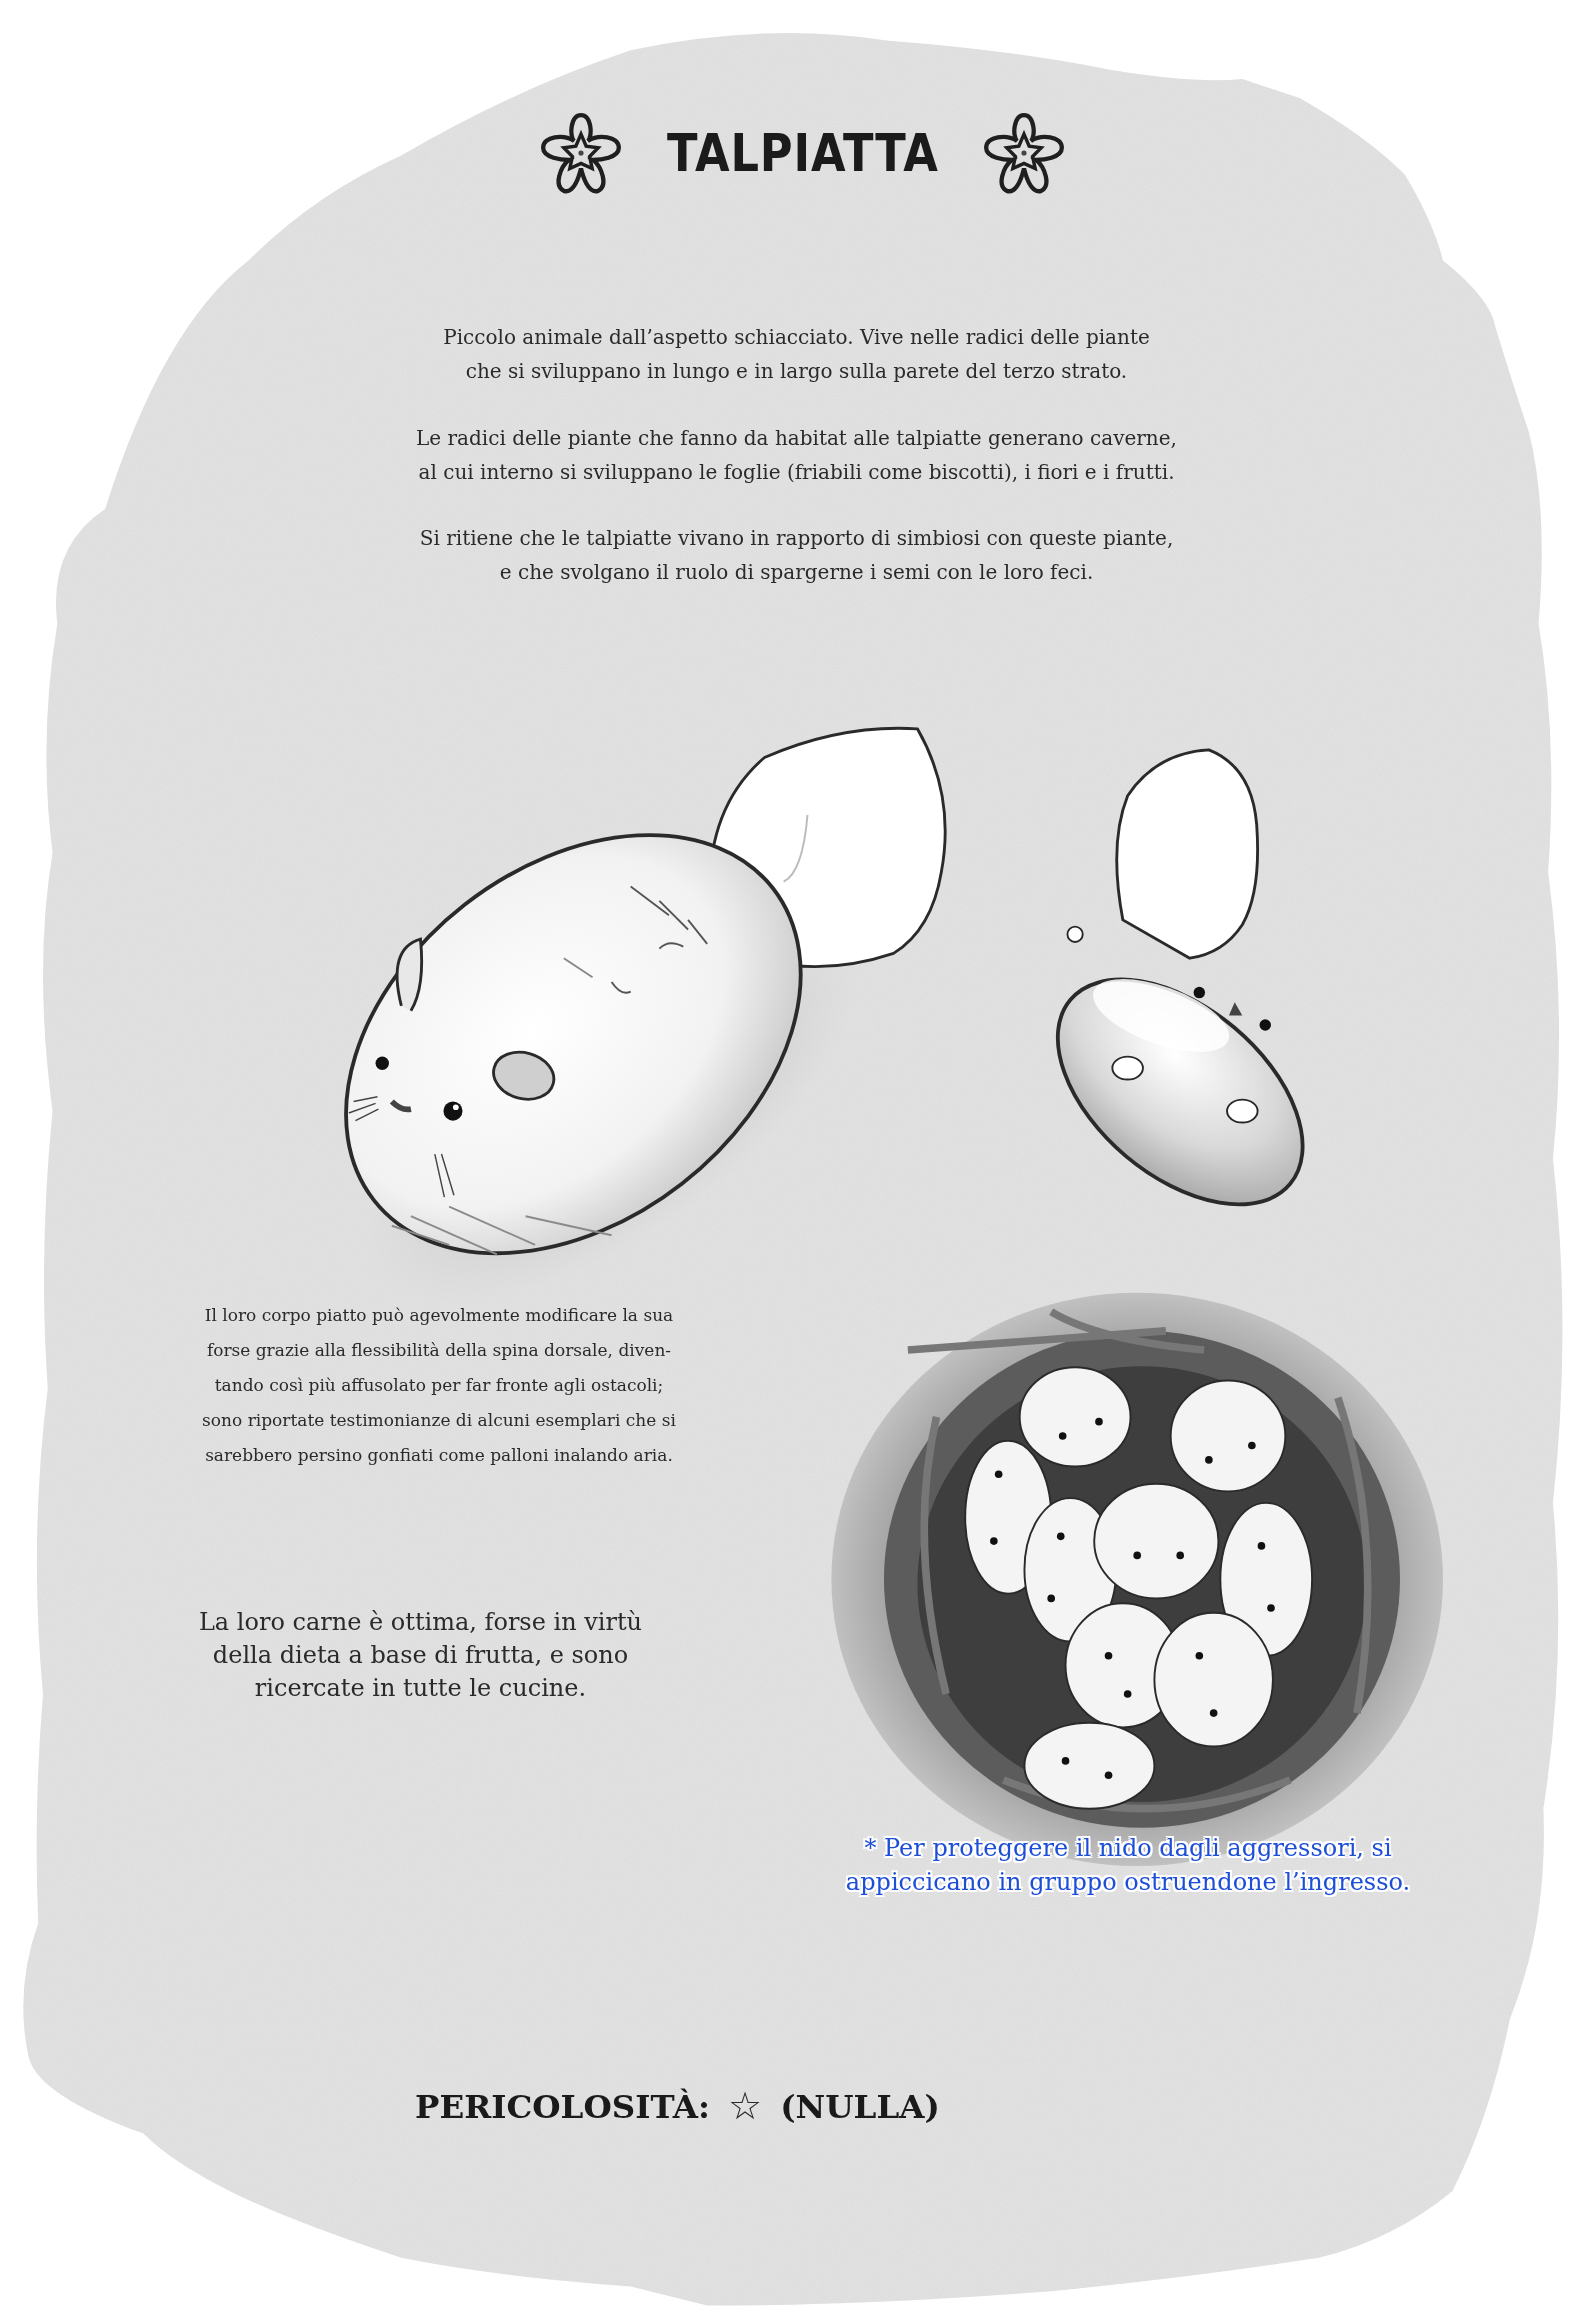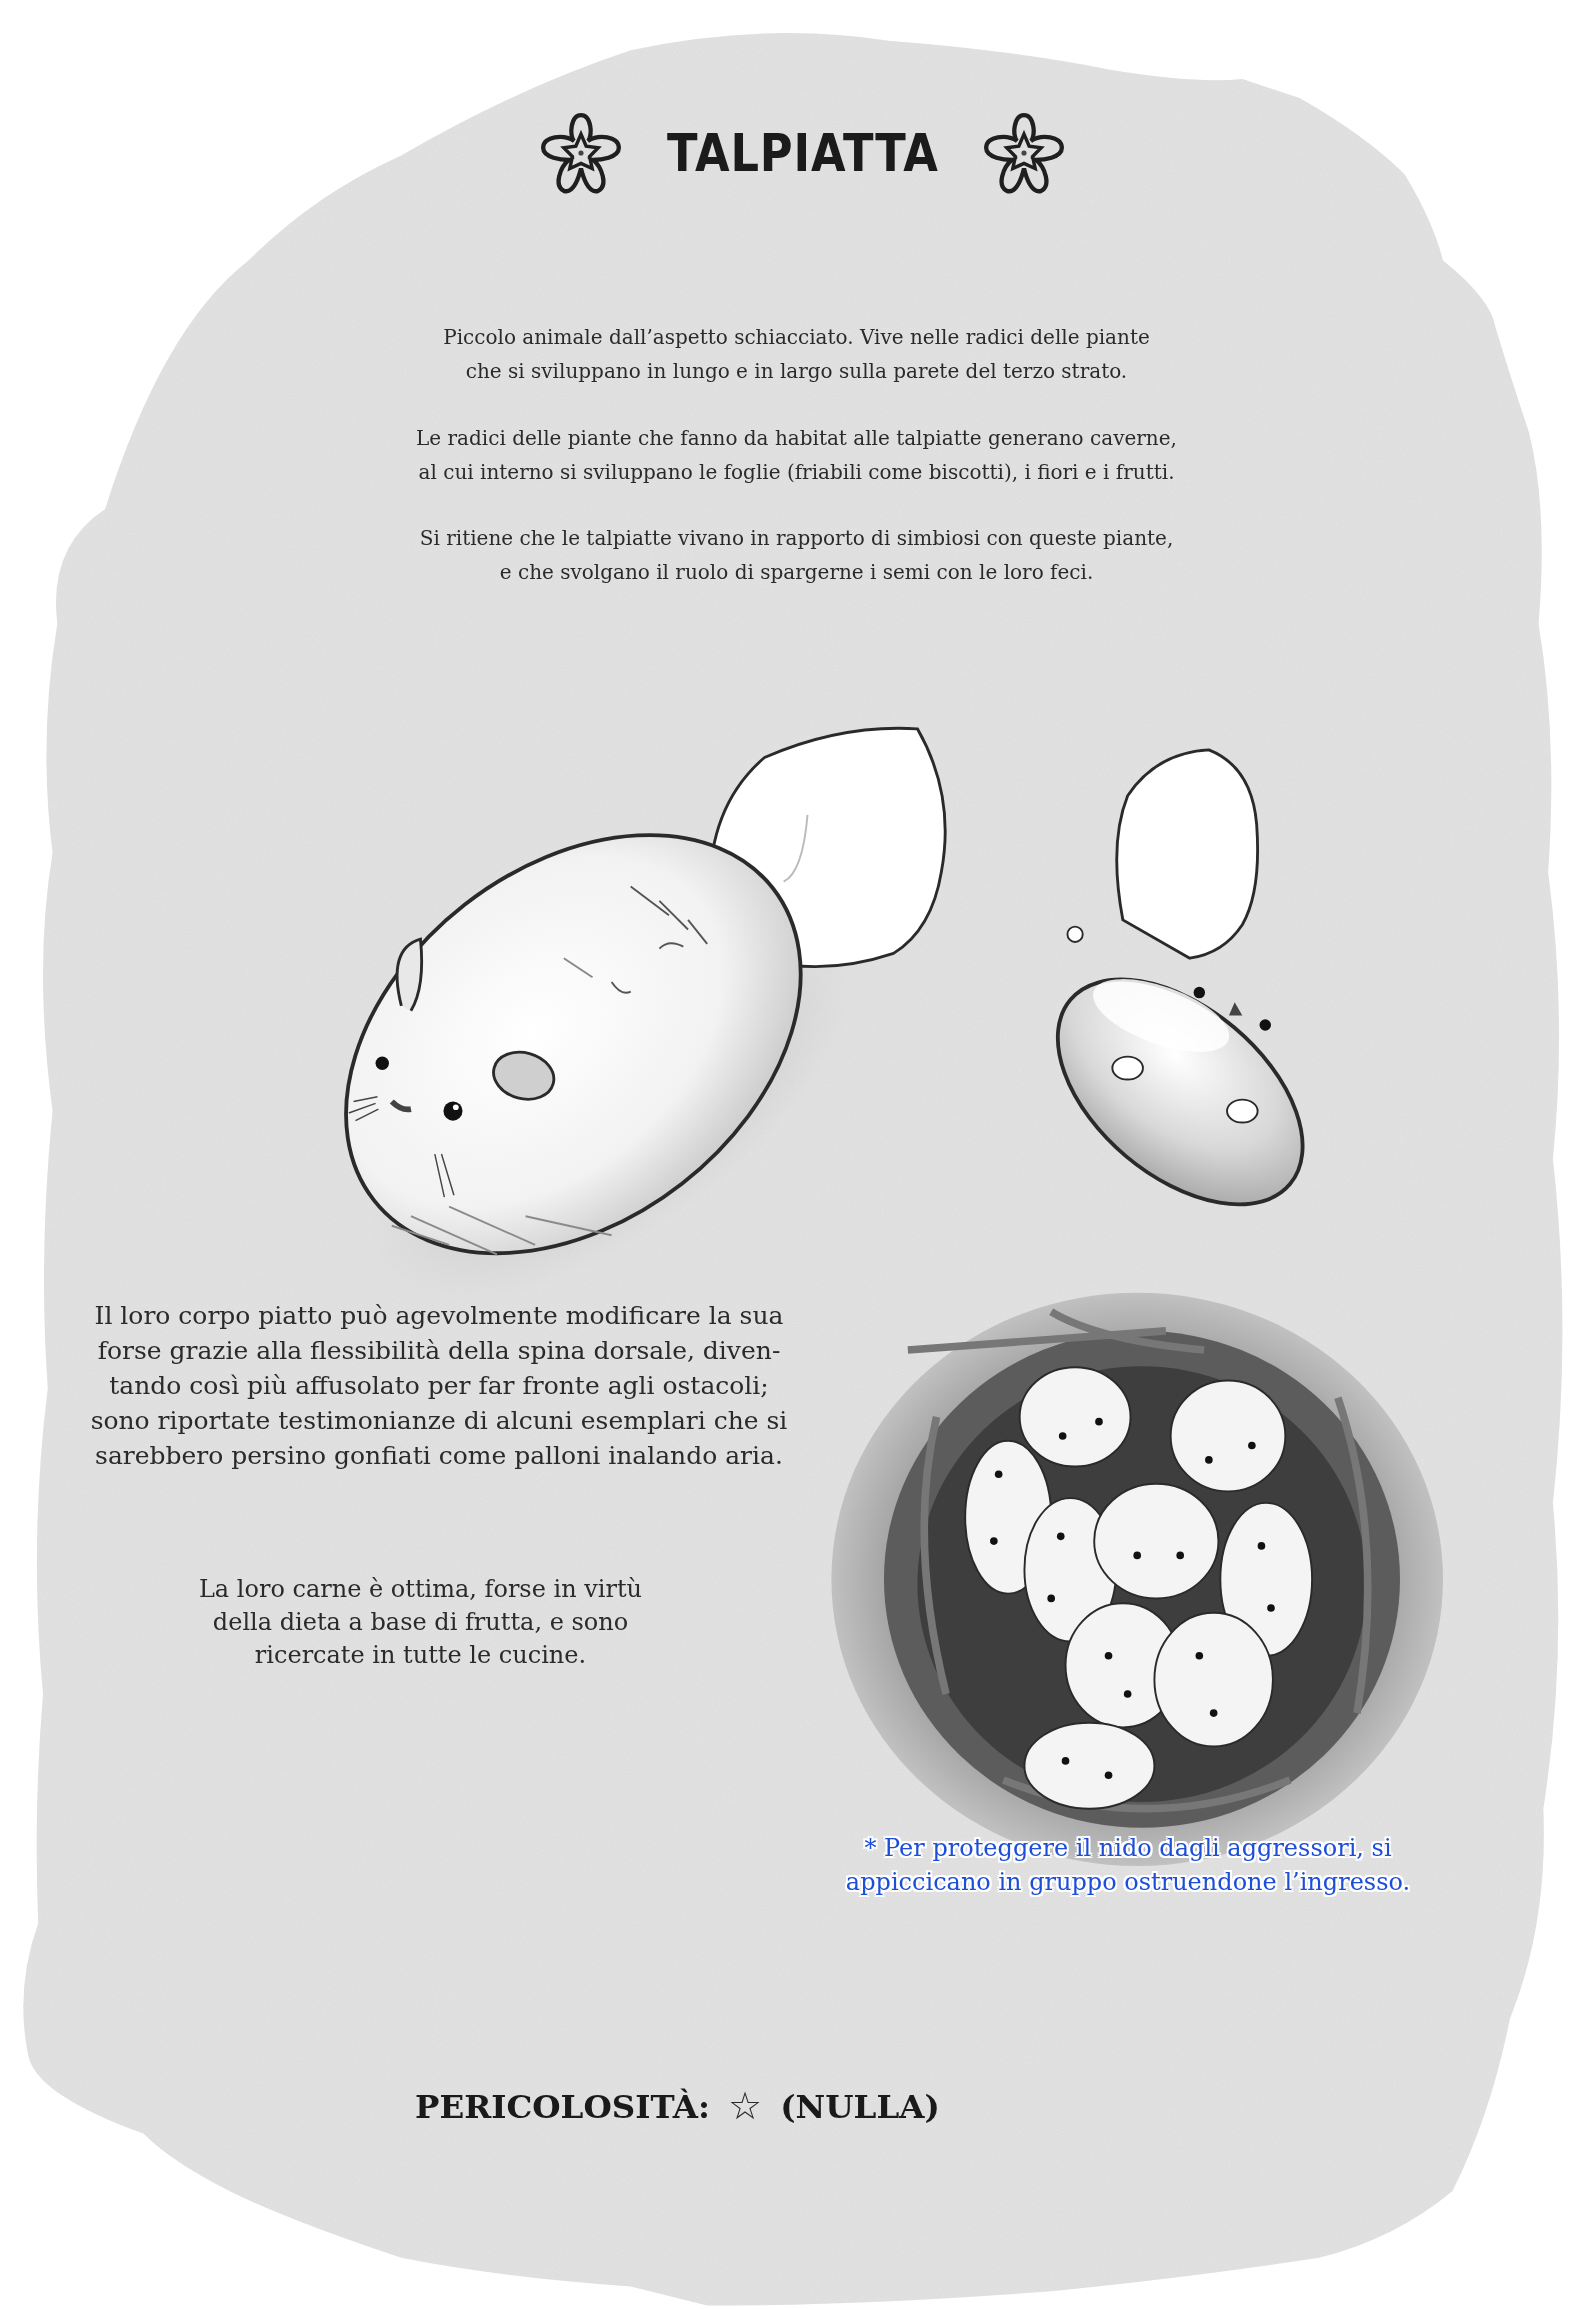--- a/index.html
+++ b/index.html
@@ -5,23 +5,23 @@
   html, body { margin: 0; padding: 0; background: #ffffff; }
   body { width: 1594px; height: 2309px; position: relative; overflow: hidden; }
   .page { position: absolute; left: 0; top: 12px; width: 1594px; height: 2309px; background: #ffffff; }
   .paper { position: absolute; left: 0; top: 0; width: 1594px; height: 2309px; }
   .txt { position: absolute; color: #2a2a2a; font-family: "DejaVu Serif", "Liberation Serif", serif; text-align: center; }
   .title-row { position: absolute; left: 535px; top: 88px; width: 535px; height: 105px; display: flex; align-items: center; justify-content: center; gap: 21px; }
   .title { font-family: "DejaVu Sans", "Liberation Sans", sans-serif; font-weight: bold; font-size: 52px; color: #1b1b1b; letter-spacing: 1px; transform: scaleX(0.86); display: inline-block; }
   .flower { width: 86px; height: 92px; }
   .intro { left: 271px; width: 1051px; font-size: 20px; line-height: 34px; }
   .intro .line { display: block; white-space: nowrap; }
-  .left-block { left: 76px; width: 726px; font-size: 25px; line-height: 35px; }
+  .left-block { left: 76px; width: 726px; font-size: 17px; line-height: 35px; }
   .left-block .line { display: block; white-space: nowrap; }
-  .meat { left: 172px; width: 497px; font-size: 24px; line-height: 33px; }
+  .meat { left: 172px; width: 497px; font-size: 24px; line-height: 33px; margin-top: 33px; }
   .meat .line { display: block; white-space: nowrap; }
   .caption { left: 803px; width: 650px; font-size: 24px; line-height: 34px; color: #1d4ed8;
     text-shadow: 1.9px 0 0 #fff, -1.9px 0 0 #fff, 0 1.9px 0 #fff, 0 -1.9px 0 #fff, 1.9px 1.9px 0 #fff, -1.9px -1.9px 0 #fff, 1.9px -1.9px 0 #fff, -1.9px 1.9px 0 #fff; }
   .caption .line { display: block; white-space: nowrap; }
   .danger { left: 415px; width: 765px; top: 2072px; font-size: 32.5px; font-weight: bold; color: #1a1a1a; display: flex; align-items: center; gap: 18px; }
   .danger .star { font-weight: normal; font-size: 38px; color: #2a2a2a; }
 </style>
 </head>
 <body>
 

